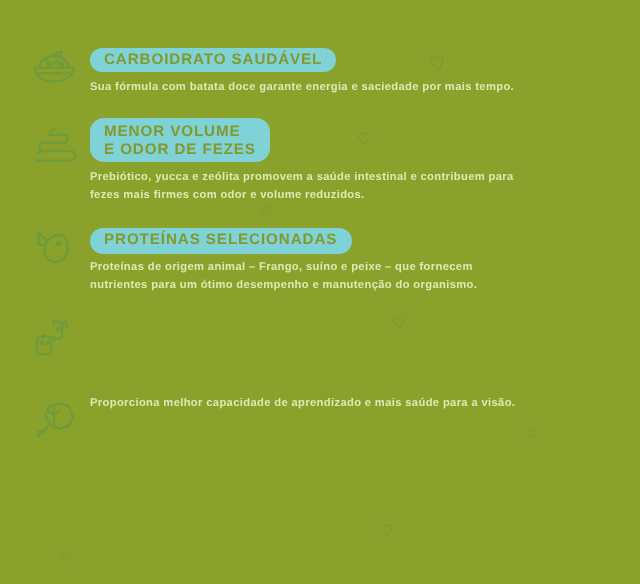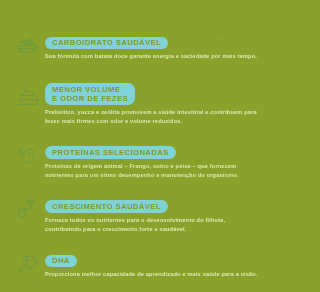--- a/index.html
+++ b/index.html
@@ -12,21 +12,21 @@
   #benefits-panel{
     position:absolute;inset:0;
     padding:18px 14px 10px 14px;
     box-sizing:border-box;
     display:flex;flex-direction:column;
     gap:6px;
   }
   .hearts-layer{position:absolute;inset:0;pointer-events:none;}
   .heart{position:absolute;color:#6f8b25;opacity:.85;font-size:9px;line-height:1;
          transform-origin:center;}
-  .benefit-row{display:flex;align-items:flex-start;gap:5px;min-height:34px;margin-top:12px;}
+  .benefit-row{display:flex;align-items:flex-start;gap:5px;min-height:34px;}
   .benefit-icon{
     flex:0 0 26px;width:26px;height:28px;
     display:flex;align-items:center;justify-content:center;
     margin-top:1px;
   }
   .benefit-icon svg{width:26px;height:26px;display:block;}
   .benefit-body{flex:1 1 auto;min-width:0;padding-top:1px;}
   .benefit-badge{
     display:inline-block;
     background:#7fd2d6;
@@ -124,35 +124,30 @@
         <path d="M21 7.4l2.2-1.6.4 3"></path>
         <path d="M17.6 6.2L16 4.8l-.3 2.6"></path>
         <circle cx="18.8" cy="10.6" r=".8"></circle>
         <path d="M11 15c1.8 0 3.2 1.4 3.2 3.2v5c0 1.6-1.3 2.8-3 2.8H8.4c-1.6 0-2.9-1.2-2.9-2.8v-5C5.5 16.4 7 15 8.8 15z"></path>
         <path d="M14.2 16.4l1.8-1.2.2 2.4"></path>
         <path d="M10.6 15.2L9.2 14l-.3 2.2"></path>
         <circle cx="12" cy="19" r=".7"></circle>
         <circle cx="8.6" cy="19" r=".7"></circle>
       </svg>
     </span>
-    <div class="benefit-body">
-      <span class="benefit-badge">CRESCIMENTO SAUDÁVEL</span>
-      <div class="benefit-desc">Fornece todos os nutrientes para o desenvolvimento do filhote, contribuindo para o crescimento forte e saudável.</div>
-    </div>
   </div>
 
   <div class="benefit-row">
     <span class="benefit-icon">
       <svg viewBox="0 0 32 32" fill="none" stroke="#6f9b3c" stroke-width="1.4" stroke-linecap="round" stroke-linejoin="round">
         <path d="M22 8c2.6 0 4.6 2.2 4.4 4.8 1.4 1.2 1.6 3.6-.2 4.8.3 2.6-2 4.4-4.4 3.8-1.4 1.8-4.4 1.6-5.4-.6-2.4.5-4.4-1.4-4-3.8-2-1-2.2-3.8-.4-5.1C11.6 9.4 13.8 7.6 16 8.6 17.2 7 20.2 6.8 22 8z"></path>
         <path d="M16 8.6v12.6"></path>
         <path d="M13 12.2c1.4.4 2.3 1 3 2M19.4 11.4c-1.2.6-2.2 1.4-2.6 2.6"></path>
         <path d="M12 21.6L6 27"></path>
         <path d="M9.5 24.6l-3.2-.4.5 3.2"></path>
       </svg>
     </span>
     <div class="benefit-body">
-      <span class="benefit-badge">DHA</span>
       <div class="benefit-desc">Proporciona melhor capacidade de aprendizado e mais saúde para a visão.</div>
     </div>
   </div>
 
 </div>
 
 </body></html>

